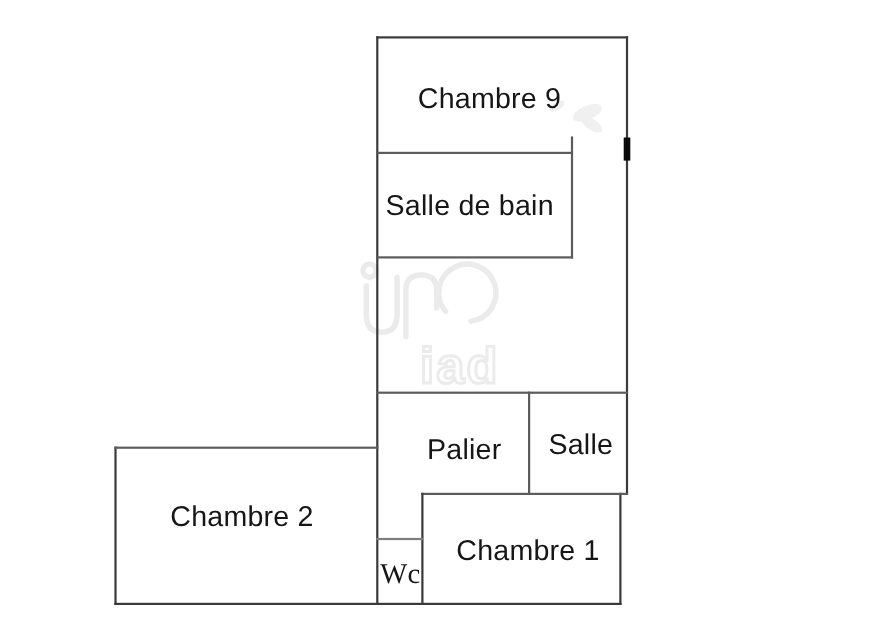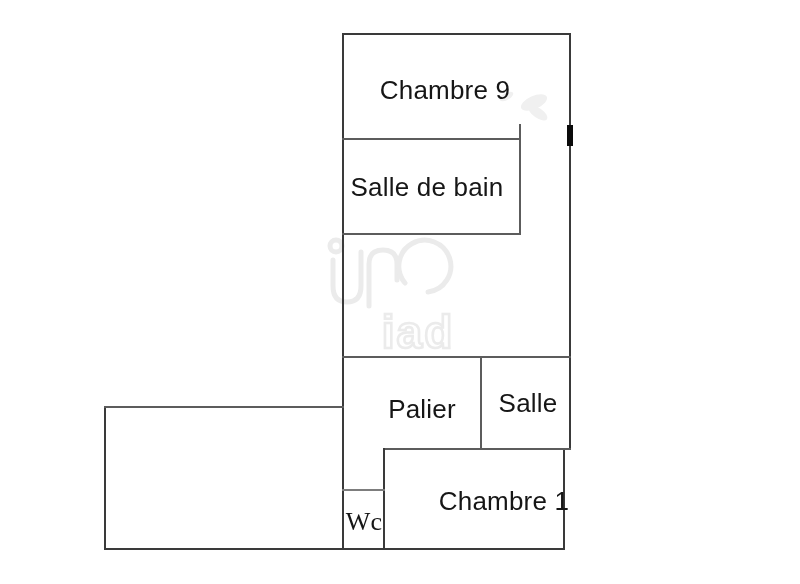--- a/index.html
+++ b/index.html
@@ -86,16 +86,17 @@
   <div class="wall wall--mid" style="left:383px; top:448px; width:188px; height:2px;"></div>
   <div class="wall" style="left:383px; top:448px; width:2px; height:102px;"></div>
   <div class="wall wall--light" style="left:342px; top:489px; width:43px; height:2px;"></div>
 
   <div class="room-label" style="left:445px; top:90px;">Chambre 9</div>
   <div class="room-label" style="left:427px; top:187px;">Salle de bain</div>
   <div class="room-label" style="left:402px; top:409px;margin-left:20px;">Palier</div>
   <div class="room-label room-label--two-line" style="left:528px; top:404px;">
     <div>Salle</div>
   </div>
-  <div class="room-label" style="left:480px; top:501px;margin-left:24px;">Chambre 1</div>
+  <div class="room-label" style="left:220px; top:470px;">Chambre 2</div>
+  <div class="room-label" style="left:480px; top:501px;">Chambre 1</div>
   <div class="room-label" style="left:364px; top:522px;font-family:Liberation Serif, serif;">Wc</div>
 
 </div>
 
 </body></html>

